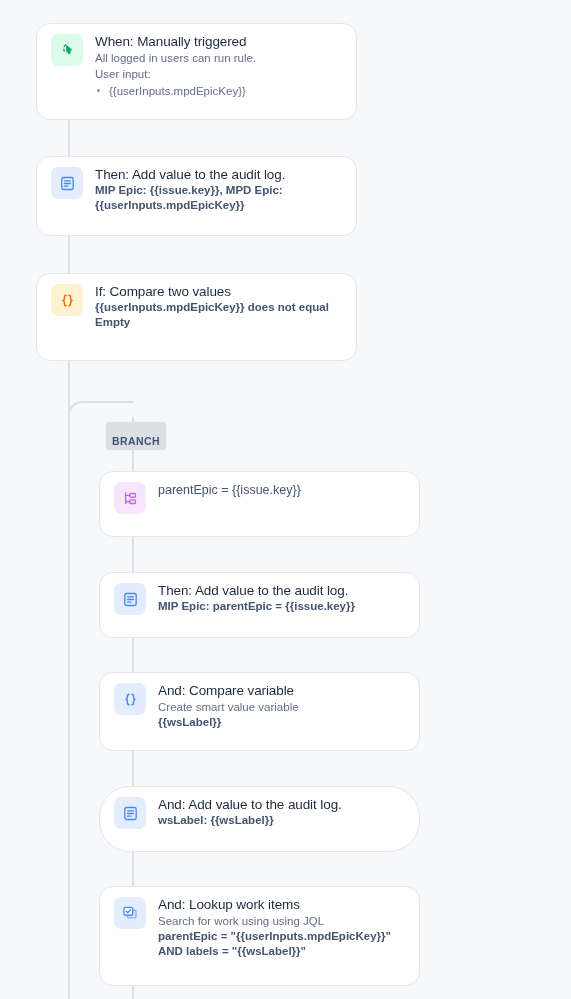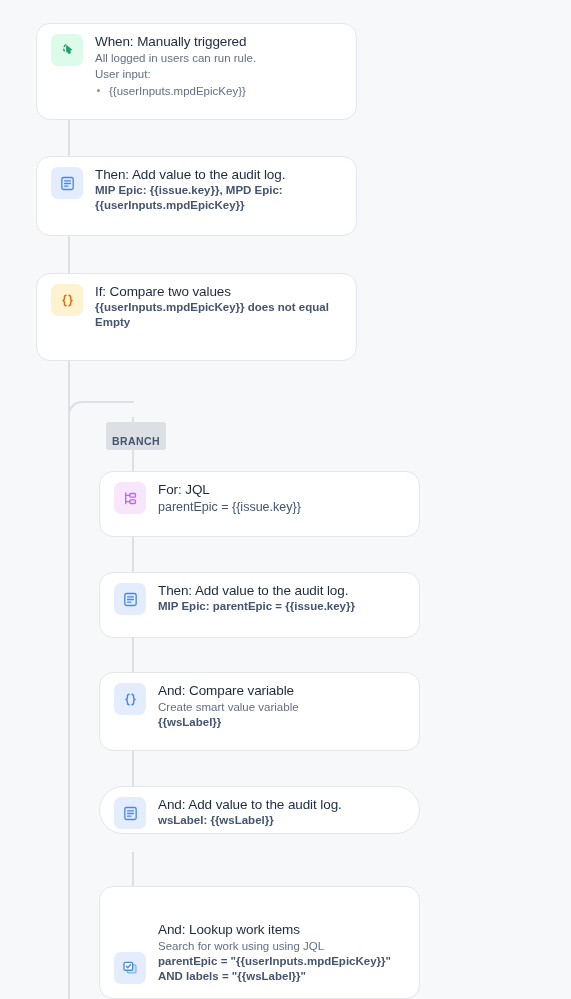--- a/index.html
+++ b/index.html
@@ -207,21 +207,20 @@
     <div class="icon-box purple">
       <svg width="17" height="17" viewBox="0 0 24 24" fill="none" stroke="#BF63F3" stroke-width="1.9" stroke-linecap="round" stroke-linejoin="round">
         <line x1="5.2" y1="4" x2="5.2" y2="19"></line>
         <rect x="11" y="5" width="8" height="5" rx="1.2"></rect>
         <rect x="11" y="14" width="8" height="5" rx="1.2"></rect>
         <line x1="5.2" y1="7.5" x2="11" y2="7.5"></line>
         <line x1="5.2" y1="16.5" x2="11" y2="16.5"></line>
       </svg>
     </div>
     <div class="card-body">
-      <div class="card-title">For: JQL</div>
       <div class="card-plain">parentEpic = {{issue.key}}</div>
     </div>
   </div>
 
   <div class="card child" style="top:572px; height:66px;">
     <div class="icon-box blue">
       <svg width="17" height="17" viewBox="0 0 24 24" fill="none" stroke="#4688EC" stroke-width="1.9" stroke-linecap="round" stroke-linejoin="round">
         <rect x="4" y="3.5" width="16" height="17" rx="2.5"></rect>
         <line x1="7.8" y1="8.2" x2="16.2" y2="8.2"></line>
         <line x1="7.8" y1="12" x2="16.2" y2="12"></line>
@@ -241,36 +240,36 @@
         <path d="M14 4.5c2.4 0 2.4 1.8 2.4 3.6s.6 3.8 2 3.9c-1.4.1-2 1.9-2 4s0 3.5-2.4 3.5"></path>
       </svg>
     </div>
     <div class="card-body">
       <div class="card-title">And: Compare variable</div>
       <div class="card-sub">Create smart value variable</div>
       <div class="card-strong">{{wsLabel}}</div>
     </div>
   </div>
 
-  <div class="card child" style="top:786px; height:48px;border-radius:31px;">
+  <div class="card child" style="top:786px; height:66px;border-radius:31px;">
     <div class="icon-box blue">
       <svg width="17" height="17" viewBox="0 0 24 24" fill="none" stroke="#4688EC" stroke-width="1.9" stroke-linecap="round" stroke-linejoin="round">
         <rect x="4" y="3.5" width="16" height="17" rx="2.5"></rect>
         <line x1="7.8" y1="8.2" x2="16.2" y2="8.2"></line>
         <line x1="7.8" y1="12" x2="16.2" y2="12"></line>
         <line x1="7.8" y1="15.8" x2="12.5" y2="15.8"></line>
       </svg>
     </div>
     <div class="card-body">
       <div class="card-title">And: Add value to the audit log.</div>
       <div class="card-strong">wsLabel: {{wsLabel}}</div>
     </div>
   </div>
 
-  <div class="card child" style="top:886px; height:113px;align-items:flex-end;">
+  <div class="card child" style="top:886px; height:100px;">
     <div class="icon-box blue">
       <svg width="18" height="18" viewBox="0 0 24 24" fill="none" stroke="#4688EC" stroke-width="1.8" stroke-linecap="round" stroke-linejoin="round">
         <rect x="8.5" y="8" width="11.5" height="10.5" rx="2" fill="#CFE0FA" stroke="#8FB6F2"></rect>
         <rect x="4" y="4.5" width="11.5" height="10.5" rx="2" fill="#FFFFFF"></rect>
         <polyline points="7.1,9.6 9.0,11.6 12.6,7.6"></polyline>
       </svg>
     </div>
     <div class="card-body">
       <div class="card-title">And: Lookup work items</div>
       <div class="card-sub">Search for work using using JQL</div>

